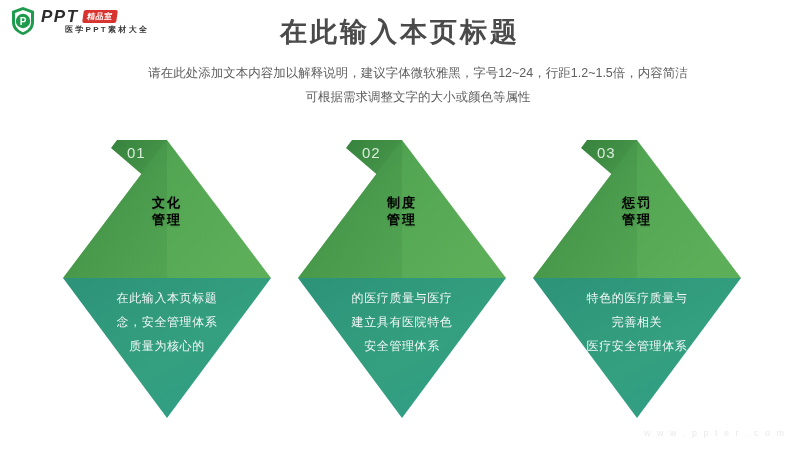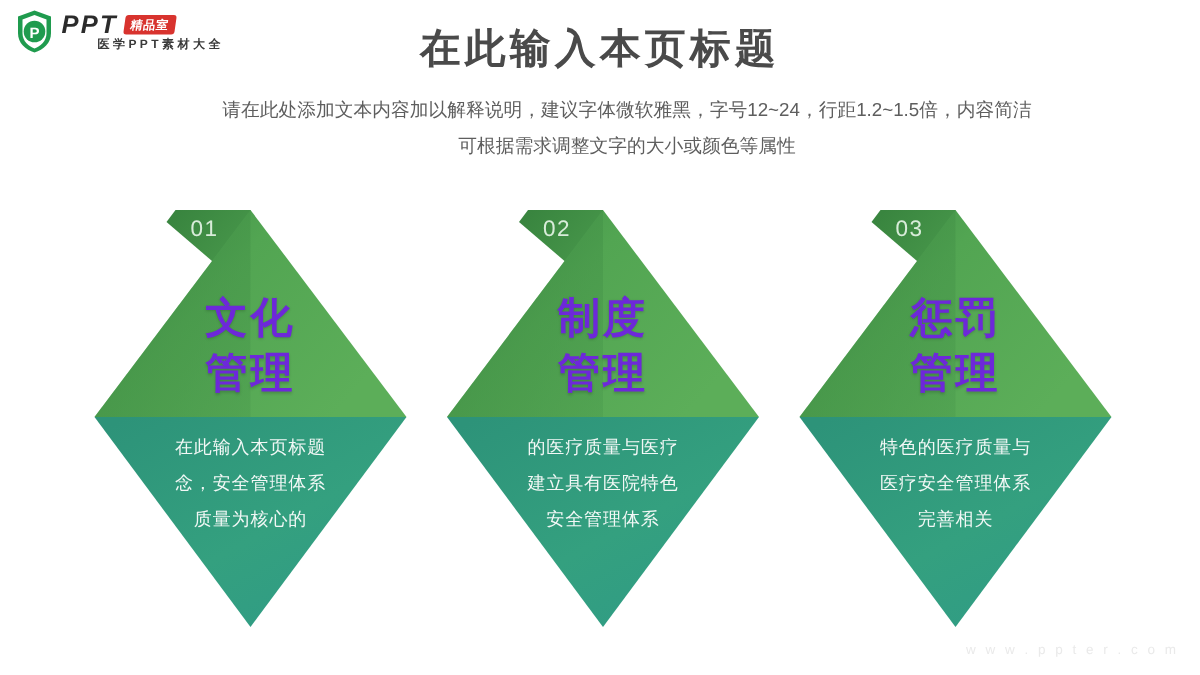--- a/index.html
+++ b/index.html
@@ -116,22 +116,22 @@
     color: #d8ecd9;
     letter-spacing: 1px;
     font-weight: normal;
   }
   .card .heading {
     position: absolute;
     left: 0;
     top: 56px;
     width: 212px;
     text-align: center;
-    color: #6d28d9;
-    font-size: 28px;
+    color: #000000;
+    font-size: 13px;
     font-weight: bold;
     line-height: 1.32;
     letter-spacing: 2px;
     text-shadow: 0 1px 2px rgba(0,0,0,0.18);
   }
   .card .body {
     position: absolute;
     left: 0;
     top: 148px;
     width: 212px;
@@ -290,20 +290,20 @@
         <path d="M2 140 L210 140 L106 280 Z" fill="url(#g2bot)"></path>
       </svg>
     </div>
     <div class="num">03</div>
     <div class="heading">
       <div>惩罚</div>
       <div>管理</div>
     </div>
     <div class="body">
       <div>特色的医疗质量与</div>
+      <div>完善相关</div>
       <div>医疗安全管理体系</div>
-      <div>完善相关</div>
     </div>
   </div>
 
 </div>
 
 <div id="watermark">w w w . p p t e r . c o m</div>
 
 </body></html>

